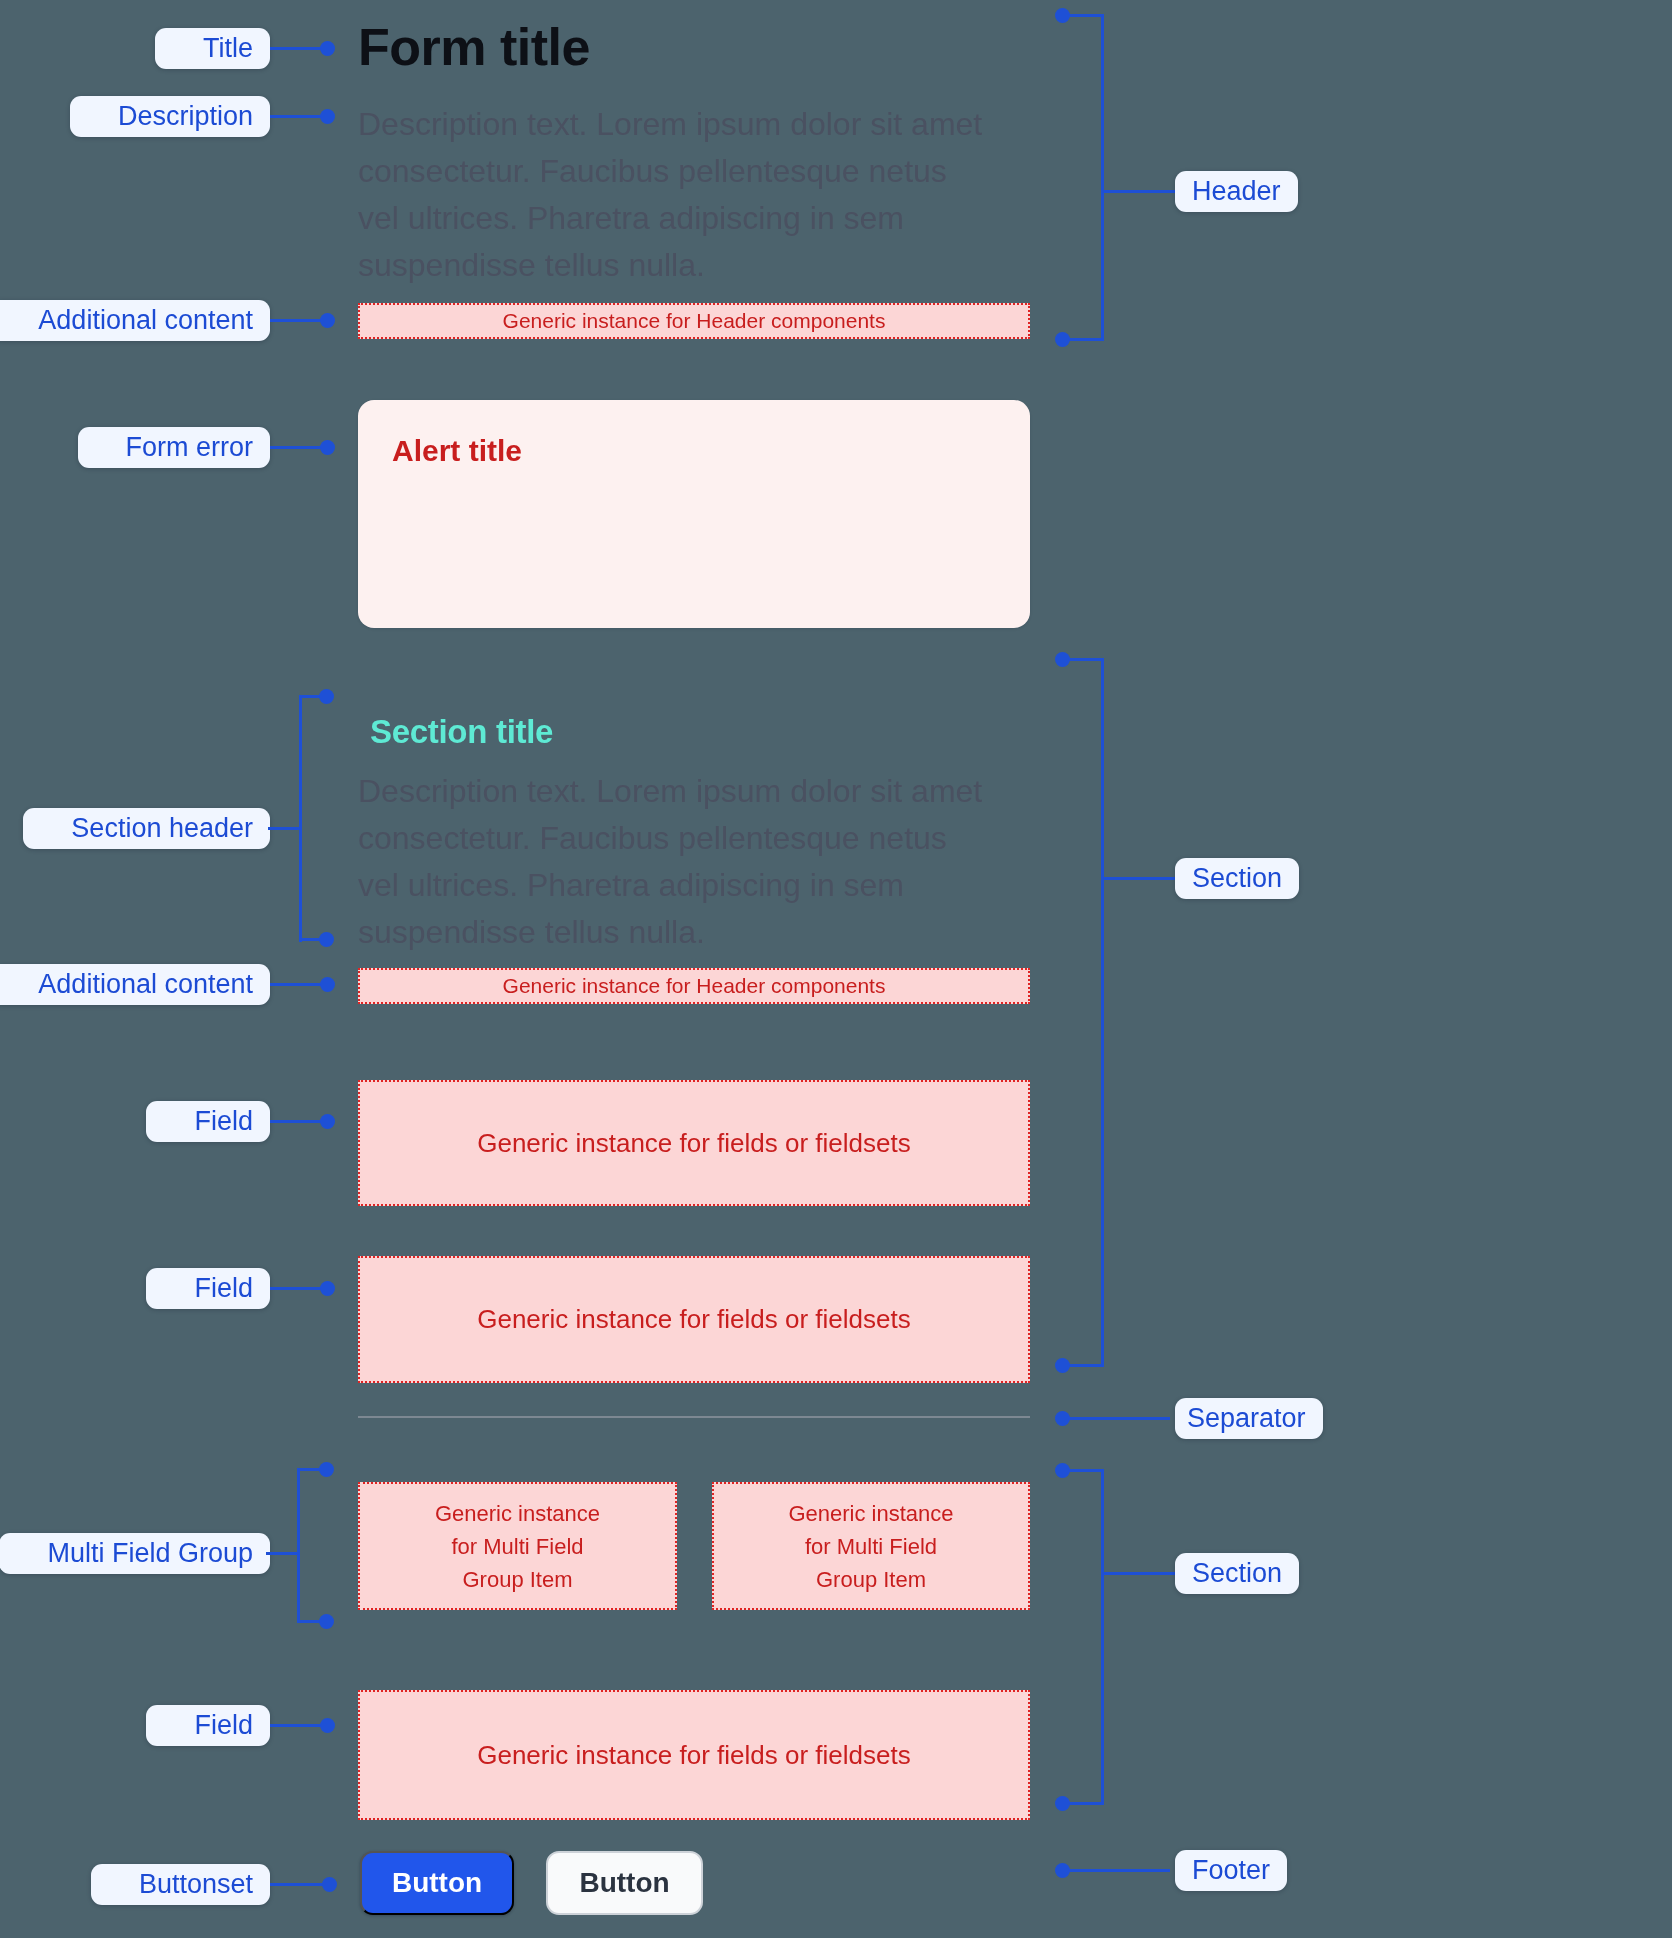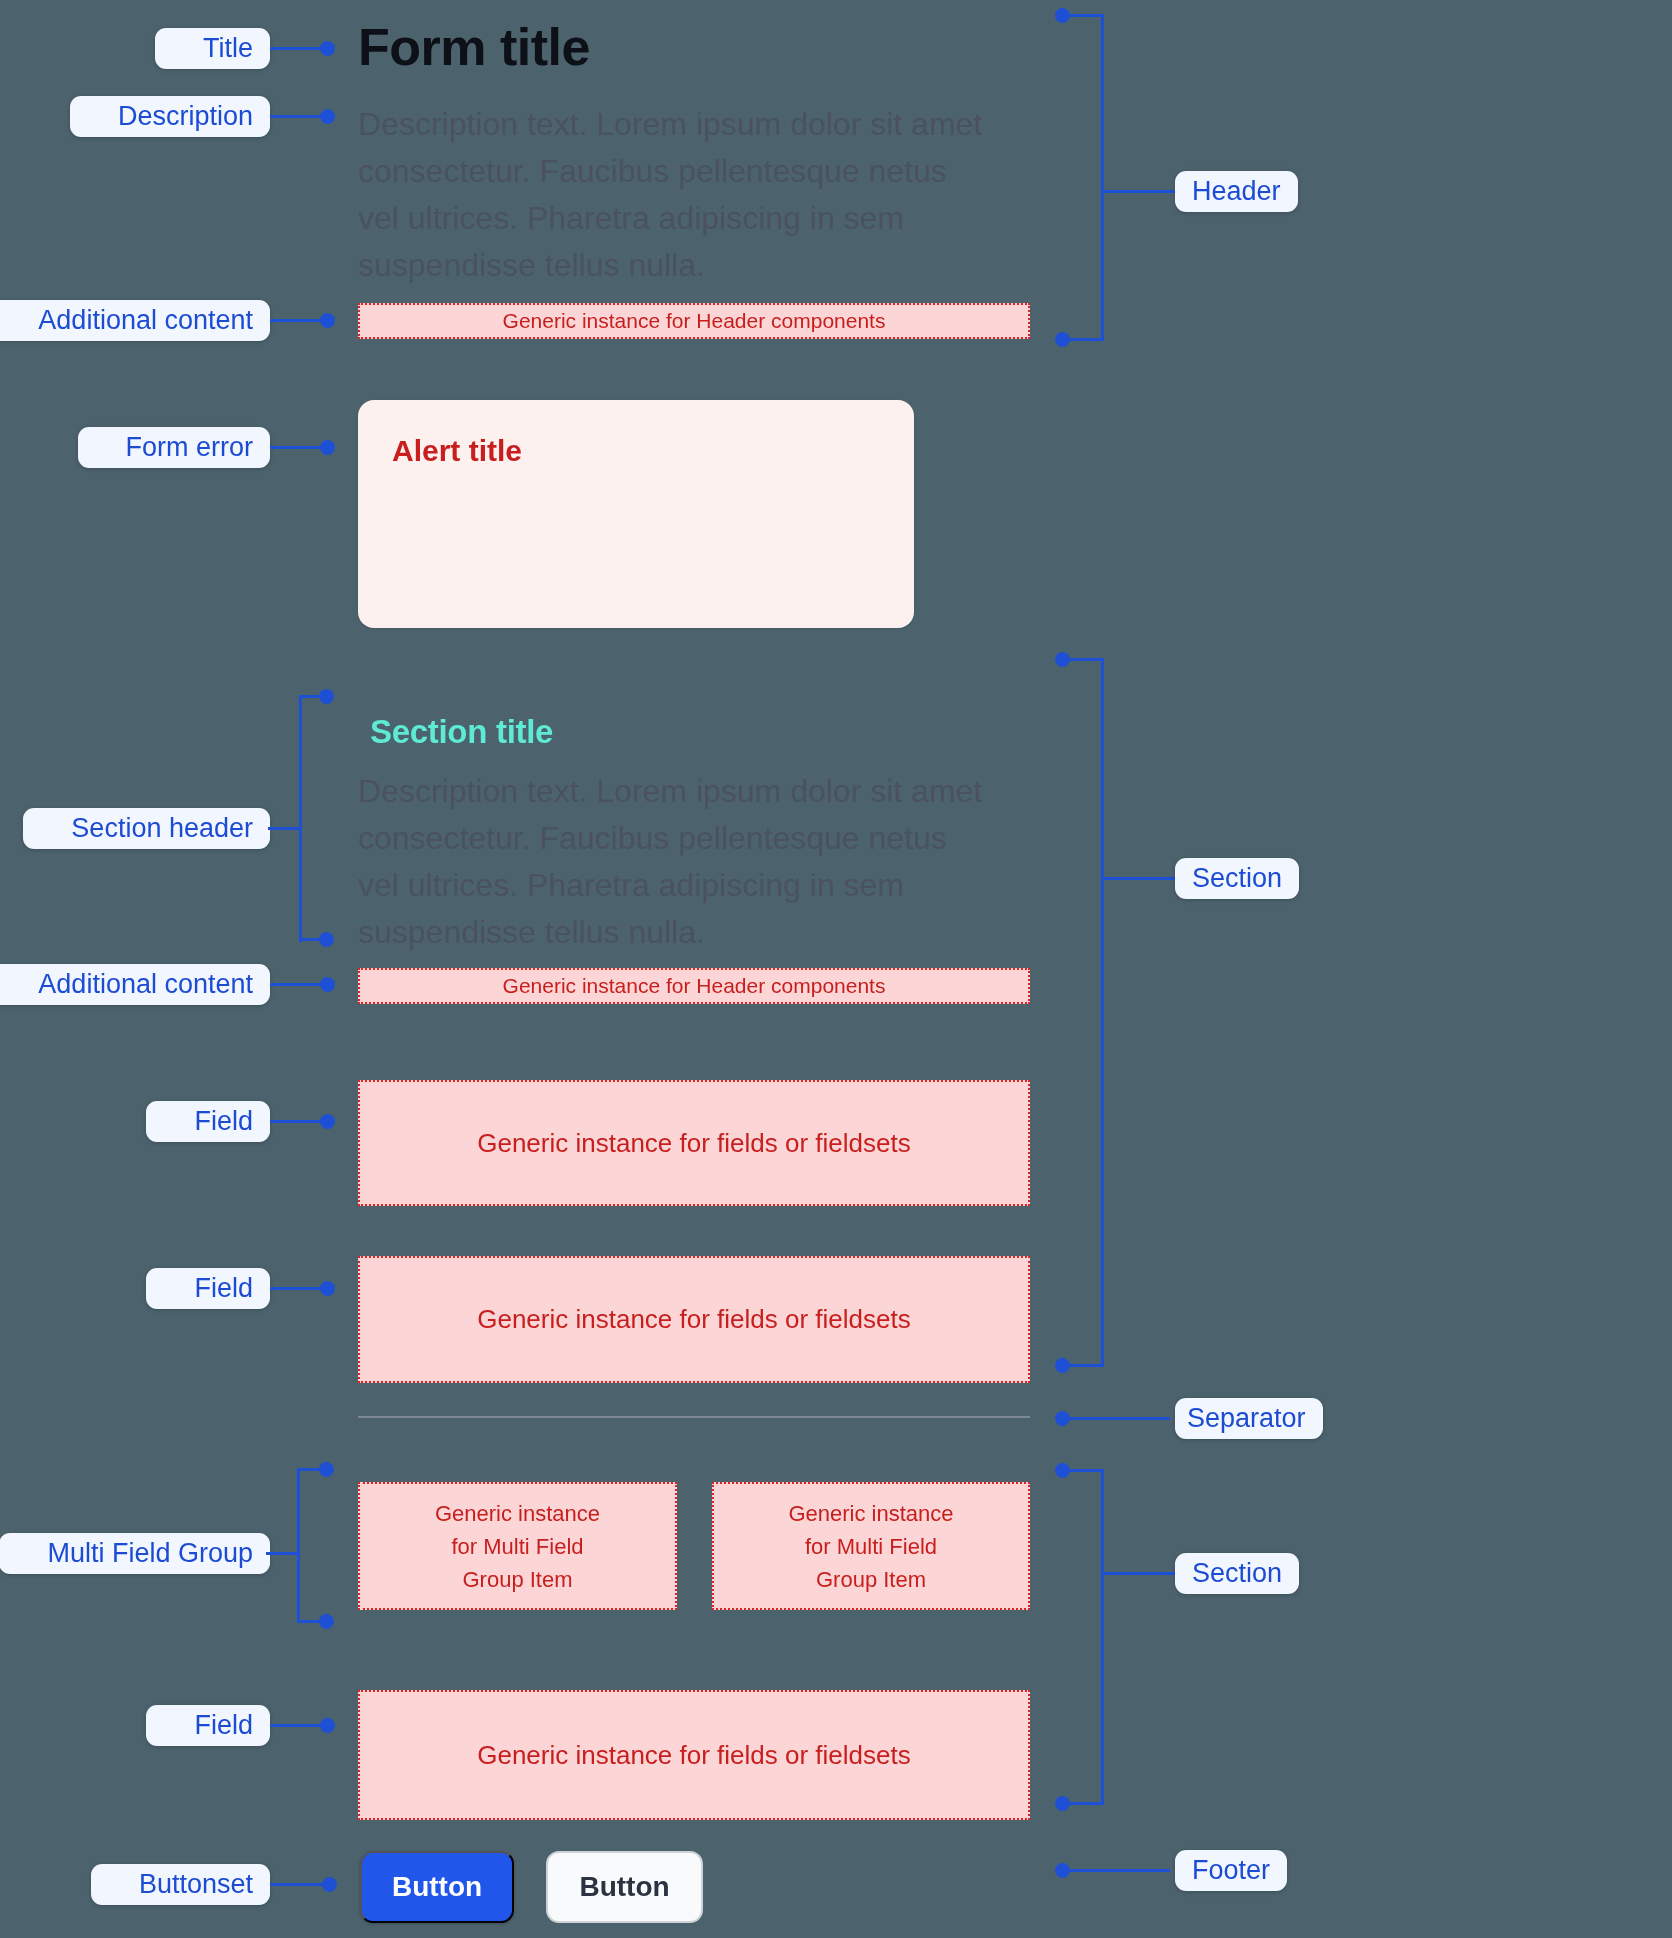--- a/index.html
+++ b/index.html
@@ -63,38 +63,38 @@
     border:2px dotted #e02424;
     color:#c81e1e;
     font-family:Liberation Sans, sans-serif;
     display:flex;align-items:center;justify-content:center;
     text-align:center;
   }
   .ph-thin{height:36px;font-size:21px;}
   .ph-field{height:126px;font-size:26px;margin-top:32px;}
   .ph-multi{width:319px;font-size:22px;line-height:33px;white-space:pre-line;text-align:center;}
   .alert{
-    position:absolute;left:358px;top:400px;width:556px;height:228px;
+    position:absolute;left:358px;top:400px;width:672px;height:228px;
     box-sizing:border-box;
     background:#fdf1f0;border-radius:16px;
     padding:32px 34px;
     box-shadow:0 1px 3px rgba(10,20,40,.12);
   }
   .alert-title{
     font-size:30px;font-weight:700;color:#c81e1e;line-height:38px;margin:0 0 14px 0;
   }
   .alert-body{
     font-size:30px;line-height:43px;color:#404652;white-space:pre-line;
   }
   .separator{
     position:absolute;left:358px;top:1416px;width:672px;height:2px;
     background:#8a919b;opacity:.8;
   }
   .btn{
-    position:absolute;top:1851px;height:72px;
+    position:absolute;top:1851px;height:64px;
     box-sizing:border-box;
     display:flex;align-items:center;justify-content:center;
     font-size:28px;border-radius:13px;cursor:pointer;
   }
   .btn-primary{
     left:360px;width:154px;
     background:#2156eb;color:#ffffff;font-weight:600;
     box-shadow:0 1px 3px rgba(10,20,40,.3);
   }
   .btn-secondary{

